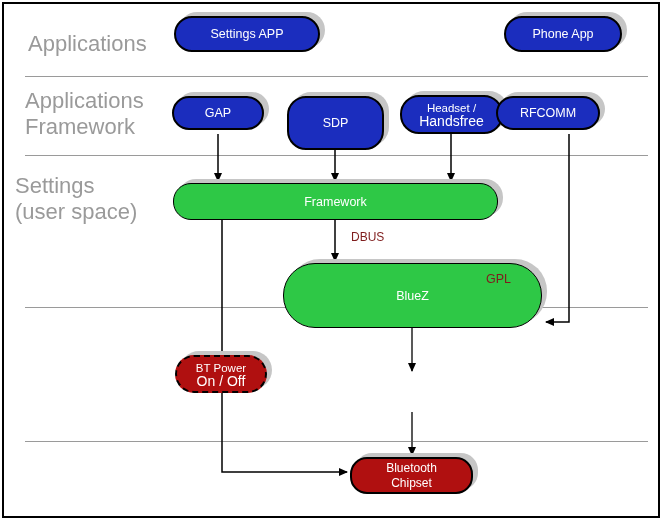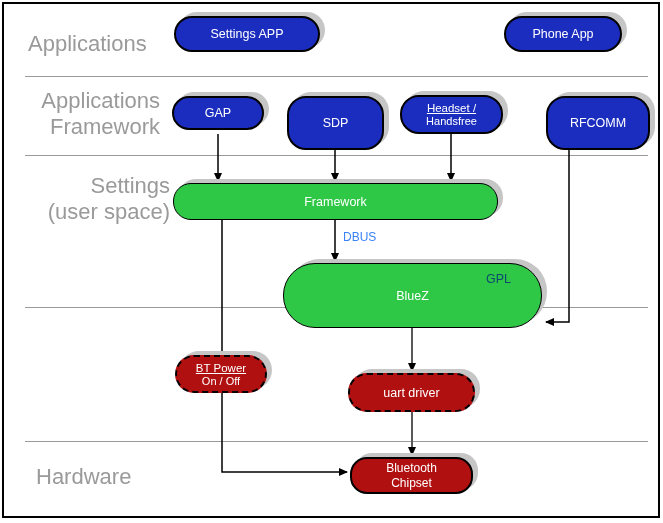--- a/index.html
+++ b/index.html
@@ -10,40 +10,40 @@
   #frame{
     position:absolute;left:2px;top:2px;width:654px;height:512px;
     border:2px solid #000;
   }
   .divider{
     position:absolute;left:25px;width:623px;height:0;
     border-top:1px solid #9a9a9a;
   }
   .layer-label{
     position:absolute;color:#9a9a9a;font-size:22px;line-height:26px;
-    text-align:right;white-space:nowrap;
+    text-align:left;white-space:nowrap;
   }
   .pill{
     position:absolute;display:flex;flex-direction:column;align-items:center;
     justify-content:center;color:#ffffff;text-align:center;
     box-shadow:5px -4px 0 #c6c6c6;box-sizing:border-box;
   }
   .pill.blue{background:#1b2dbe;border:2px solid #000;}
   .pill.green{background:#2ec846;border:1.5px solid #000;}
   .pill.red{background:#b01010;border:2px solid #000;}
   .pill.dashed{border:2px dashed #000;}
   .t12{font-size:12.5px;}
-  .t11{font-size:11.5px;line-height:14px;text-decoration:underline;}
-  .t10{font-size:11px;line-height:13px;}
+  .t11{font-size:11.5px;line-height:14px;}
+  .t10{font-size:14px;line-height:13px;}
   .chip-text{font-size:12px;line-height:15px;}
   .gpl-tag{
-    position:absolute;right:30px;top:8px;color:#0c4a6e;font-size:12.5px;
+    position:absolute;right:30px;top:8px;color:#7f1d1d;font-size:12.5px;
   }
   .edge-label{
-    position:absolute;color:#3b82f6;font-size:12px;white-space:nowrap;
+    position:absolute;color:#7f1d1d;font-size:12px;white-space:nowrap;margin-left:8px;
   }
   #wires{position:absolute;left:0;top:0;pointer-events:none;}
 </style>
 </head>
 <body>
 
 <div id="stage">
 
   <div id="frame"></div>
 
@@ -55,23 +55,20 @@
   <div class="layer-label" style="left:28px;top:31px">
     <span>Applications</span>
   </div>
   <div class="layer-label" style="left:25px;top:88px;width:135px">
     <div>Applications</div>
     <div>Framework</div>
   </div>
   <div class="layer-label" style="left:15px;top:173px;width:155px">
     <div>Settings</div>
     <div>(user space)</div>
-  </div>
-  <div class="layer-label" style="left:36px;top:464px">
-    <span>Hardware</span>
   </div>
 
   <svg id="wires" width="663" height="523">
     <defs>
       <marker id="arrowB" markerWidth="9" markerHeight="8" refX="8" refY="4" orient="auto" markerUnits="userSpaceOnUse">
         <path d="M0,0 L9,4 L0,8 Z" fill="#000"></path>
       </marker>
     </defs>
     <line x1="218" y1="134" x2="218" y2="181" stroke="#000" stroke-width="1.5" marker-end="url(#arrowB)"></line>
     <line x1="335" y1="133" x2="335" y2="181" stroke="#000" stroke-width="1.5" marker-end="url(#arrowB)"></line>
@@ -95,38 +92,35 @@
   <div class="pill blue" style="left:172px;top:96px;width:92px;height:34px;border-radius:19px">
     <span class="t12">GAP</span>
   </div>
   <div class="pill blue" style="left:287px;top:96px;width:97px;height:54px;border-radius:19px">
     <span class="t12">SDP</span>
   </div>
   <div class="pill blue" style="left:400px;top:95px;width:103px;height:39px;border-radius:19px">
     <span class="t11">Headset /</span>
     <span class="t10">Handsfree</span>
   </div>
-  <div class="pill blue" style="left:546px;top:96px;width:104px;height:54px;border-radius:19px">
+  <div class="pill blue" style="left:496px;top:96px;width:104px;height:34px;border-radius:19px">
     <span class="t12">RFCOMM</span>
   </div>
 
   <div class="pill green" style="left:173px;top:183px;width:325px;height:37px;border-radius:18px">
     <span class="t12">Framework</span>
   </div>
   <div class="pill green" style="left:283px;top:263px;width:259px;height:65px;border-radius:32px">
     <span class="t12">BlueZ</span>
     <span class="gpl-tag">GPL</span>
   </div>
 
   <div class="pill red dashed" style="left:175px;top:355px;width:92px;height:38px;border-radius:19px">
     <span class="t11">BT Power</span>
     <span class="t10">On / Off</span>
   </div>
-  <div class="pill red dashed" style="left:348px;top:373px;width:127px;height:39px;border-radius:19px">
-    <span class="t12">uart driver</span>
-  </div>
 
   <div class="pill red" style="left:350px;top:457px;width:123px;height:37px;border-radius:17px">
     <span class="chip-text">Bluetooth</span>
     <span class="chip-text">Chipset</span>
   </div>
 
 </div>
 
 </body></html>

